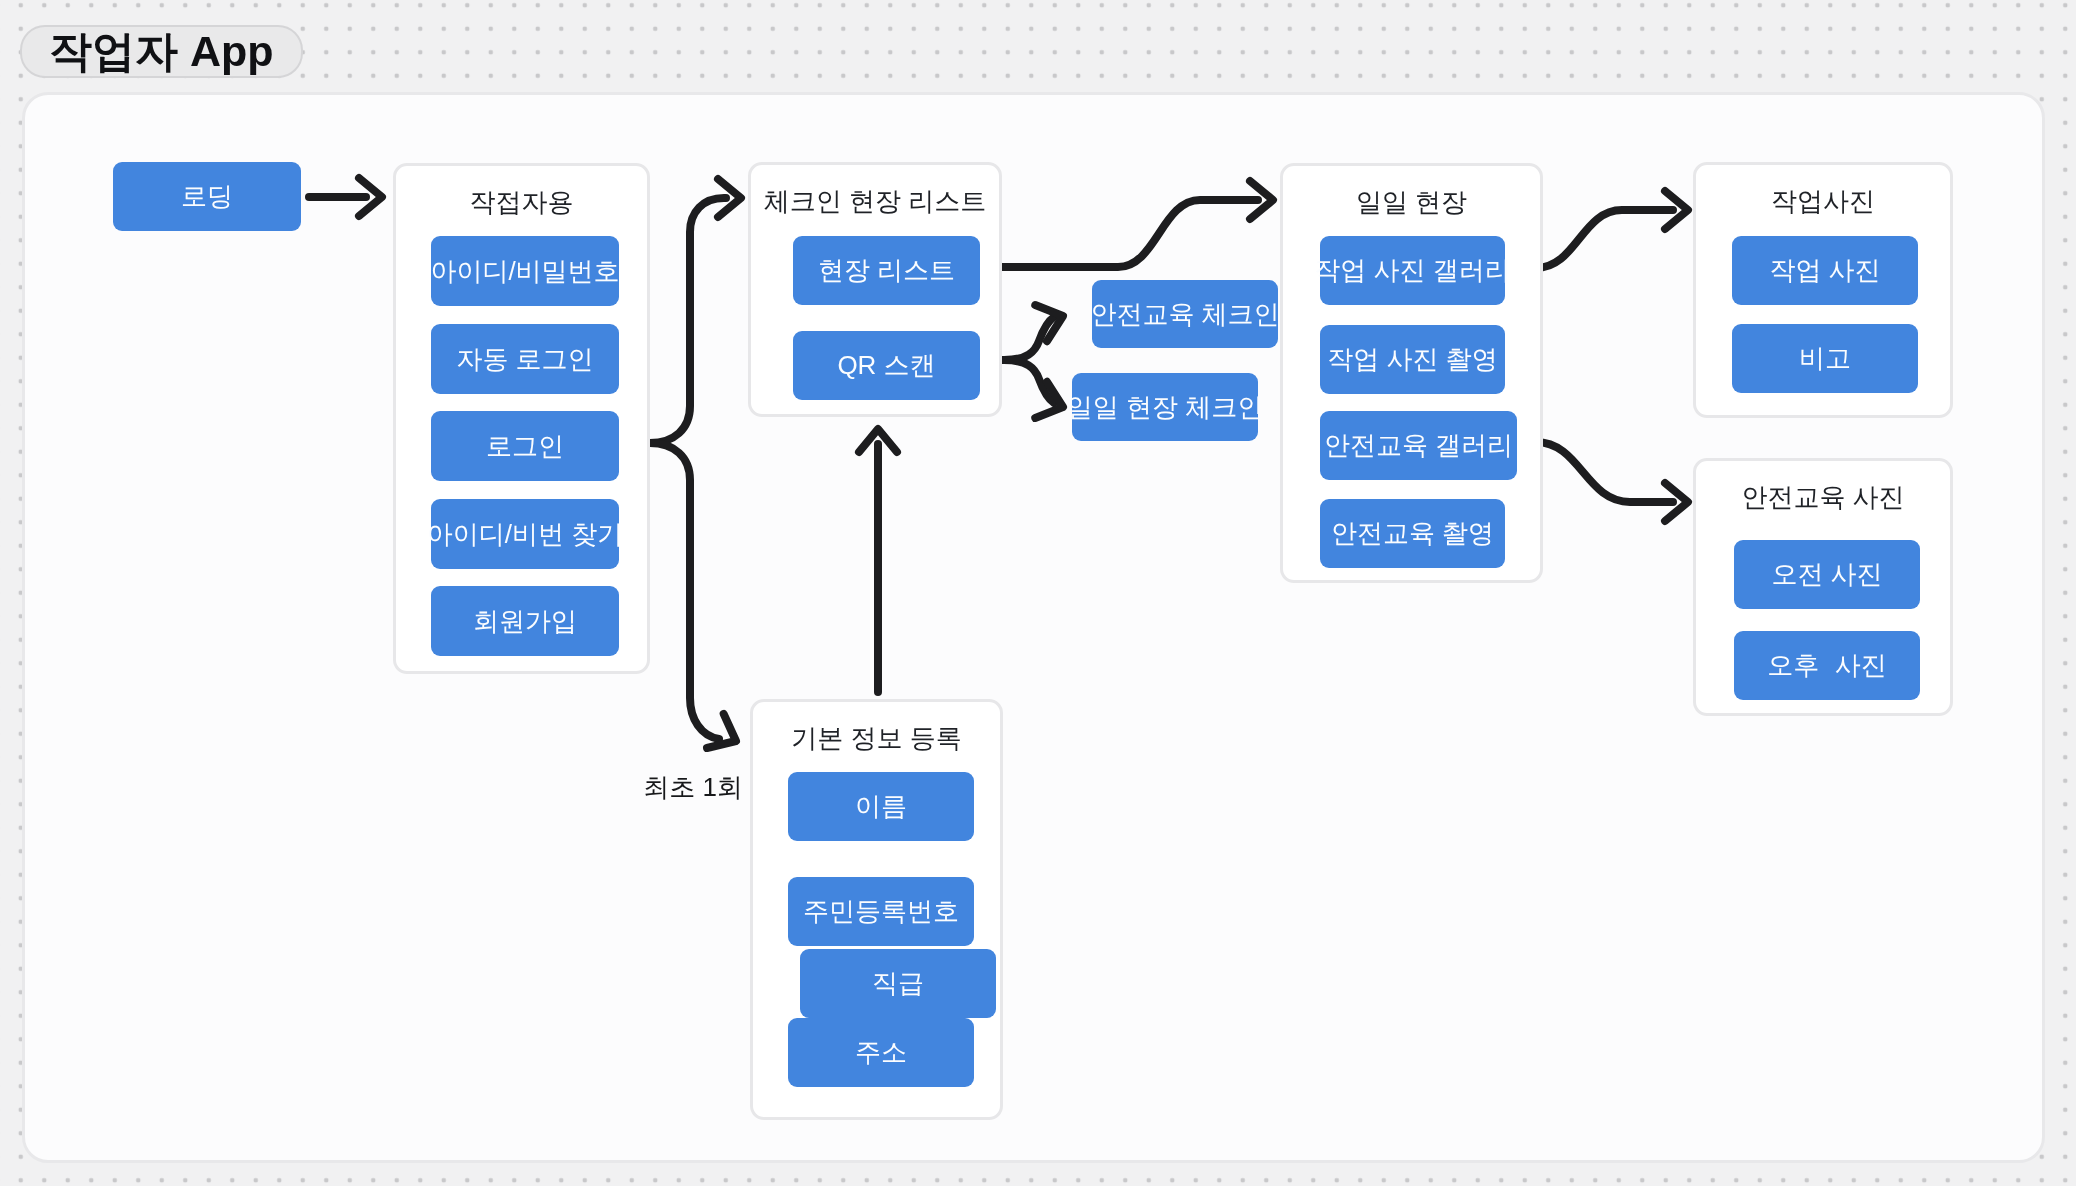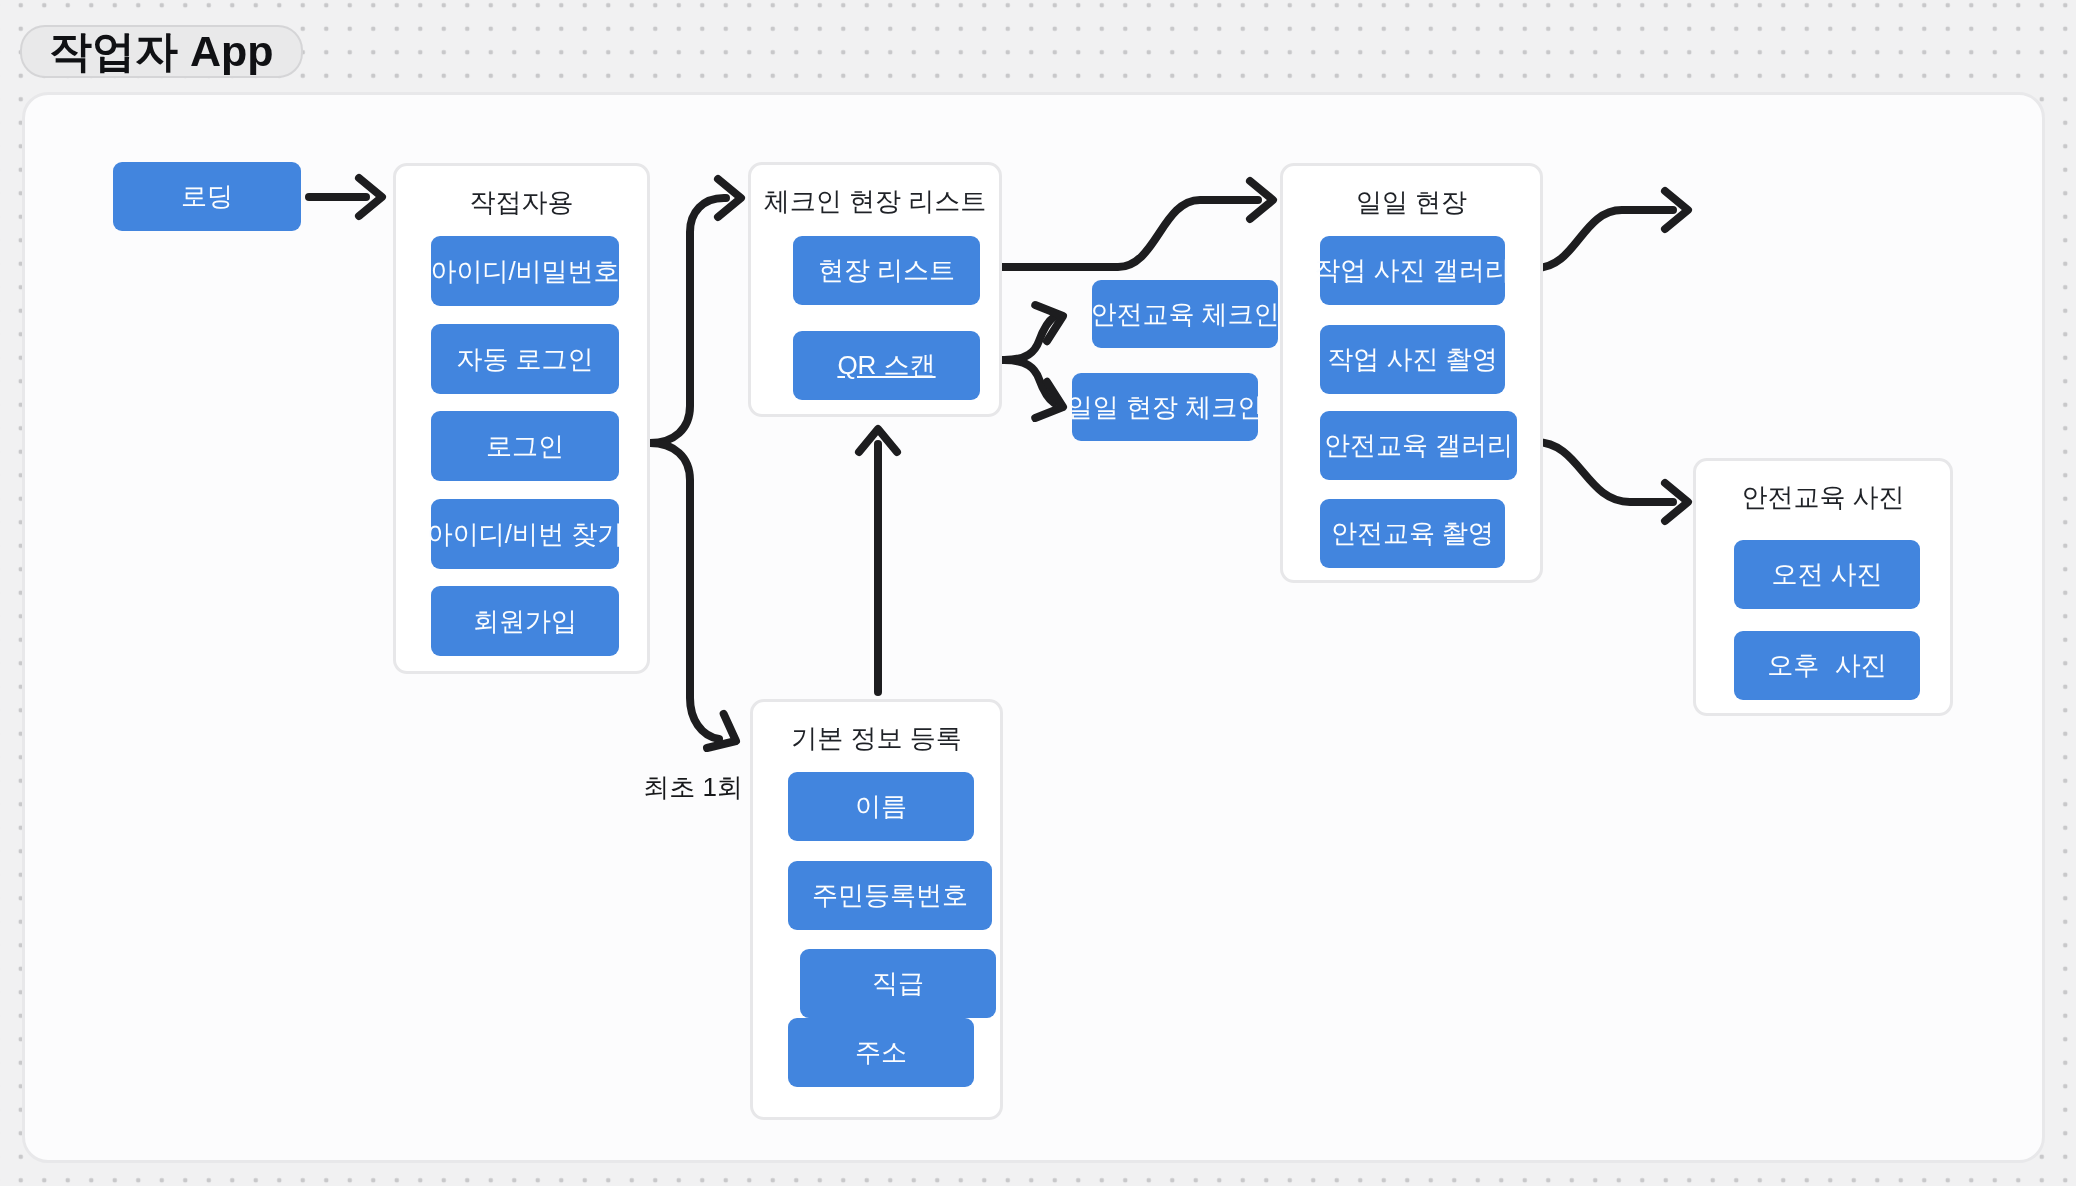--- a/index.html
+++ b/index.html
@@ -104,21 +104,21 @@
     <div class="btn" style="left:35px;top:420px;width:188px;height:70px;">
       <span>회원가입</span>
     </div>
   </div>
 
   <div class="group" style="left:748px;top:162px;width:254px;height:255px;">
     <div class="group-title">체크인 현장 리스트</div>
     <div class="btn" style="left:42px;top:71px;width:187px;height:69px;">
       <span>현장 리스트</span>
     </div>
-    <div class="btn" style="left:42px;top:166px;width:187px;height:69px;text-decoration:underline;">
+    <div class="btn" style="left:42px;top:166px;width:187px;height:69px;">
       <span>QR 스캔</span>
     </div>
   </div>
 
   <div class="btn" style="left:1072px;top:280px;width:186px;height:68px;margin-left:20px;">
     <span>안전교육 체크인</span>
   </div>
   <div class="btn" style="left:1072px;top:373px;width:186px;height:68px;">
     <span>일일 현장 체크인</span>
   </div>
@@ -132,37 +132,46 @@
       <span>작업 사진 촬영</span>
     </div>
     <div class="btn" style="left:37px;top:245px;width:197px;height:69px;">
       <span>안전교육 갤러리</span>
     </div>
     <div class="btn" style="left:37px;top:333px;width:185px;height:69px;">
       <span>안전교육 촬영</span>
     </div>
   </div>
 
+  <div class="group" style="left:1693px;top:162px;width:260px;height:256px;">
+    <div class="group-title">작업사진</div>
+    <div class="btn" style="left:36px;top:71px;width:186px;height:69px;">
+      <span>작업 사진</span>
+    </div>
+    <div class="btn" style="left:36px;top:159px;width:186px;height:69px;">
+      <span>비고</span>
+    </div>
+  </div>
 
   <div class="group" style="left:1693px;top:458px;width:260px;height:258px;">
     <div class="group-title">안전교육 사진</div>
     <div class="btn" style="left:38px;top:79px;width:186px;height:69px;">
       <span>오전 사진</span>
     </div>
     <div class="btn" style="left:38px;top:170px;width:186px;height:69px;font-family:Liberation Mono, monospace;">
       <span>오후 사진</span>
     </div>
   </div>
 
   <div class="group" style="left:750px;top:699px;width:253px;height:421px;">
     <div class="group-title">기본 정보 등록</div>
     <div class="btn" style="left:35px;top:70px;width:186px;height:69px;">
       <span>이름</span>
     </div>
-    <div class="btn" style="left:35px;top:159px;width:204px;height:69px;align-items:center;">
+    <div class="btn" style="left:35px;top:175px;width:186px;height:69px;align-items:center;">
       <span>주민등록번호</span>
     </div>
     <div class="btn" style="left:47px;top:247px;width:196px;height:69px;">
       <span>직급</span>
     </div>
     <div class="btn" style="left:35px;top:316px;width:186px;height:69px;">
       <span>주소</span>
     </div>
   </div>
 

